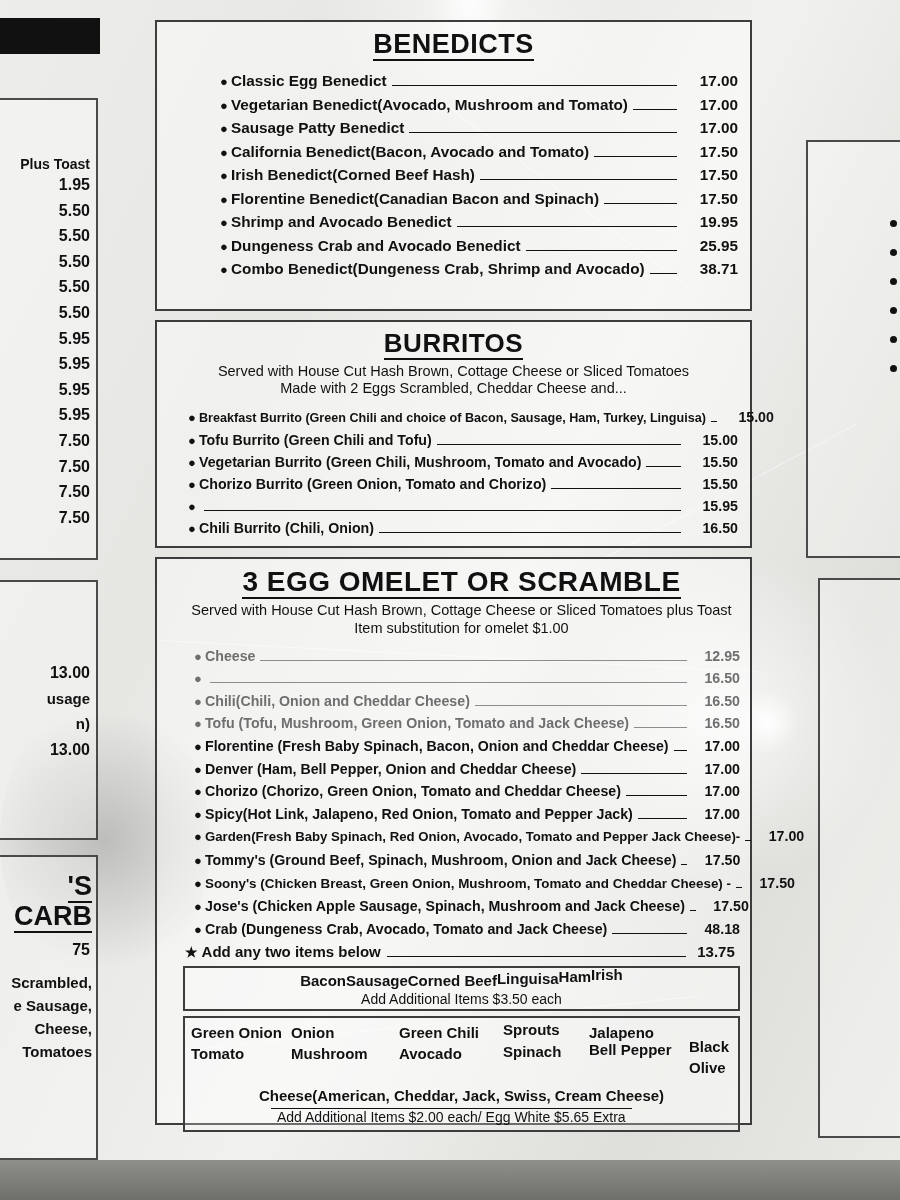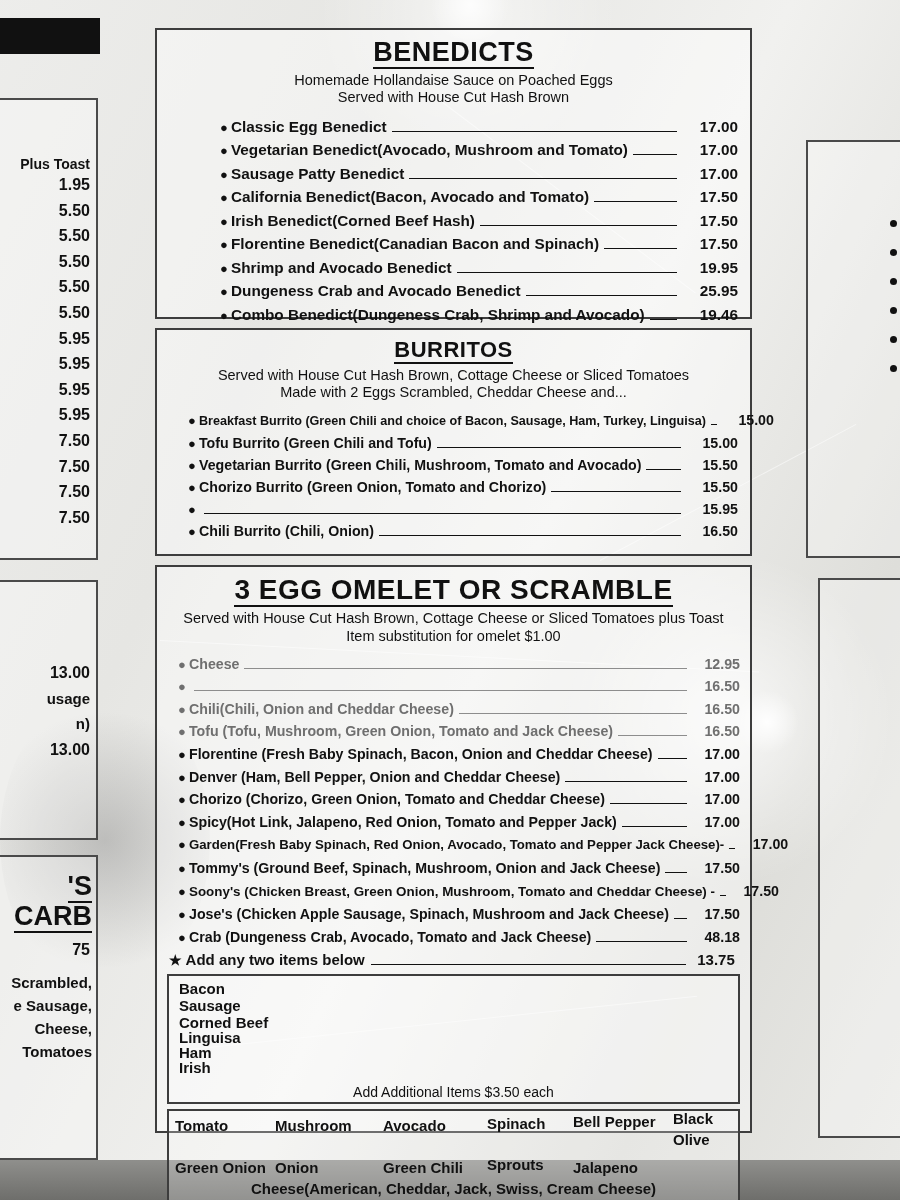--- a/index.html
+++ b/index.html
@@ -99,36 +99,35 @@
     left: 155px;
     top: 20px;
     width: 597px;
   }
   .section {
     border: 2px solid #3d3d3d;
     background: rgba(255,255,255,0.42);
     margin-bottom: 9px;
     padding: 8px 12px 12px 12px;
     box-sizing: border-box;
-    margin-top: 8px;
   }
   .sec-title {
     text-align: center;
     font-weight: bold;
     color: #111;
     letter-spacing: 0.5px;
     line-height: 1.05;
   }
   .sec-title .u {
     display: inline-block;
     border-bottom: 2px solid #111;
     padding-bottom: 1px;
   }
   .t-benedicts { font-size: 27px; }
-  .t-burritos  { font-size: 22px; }
+  .t-burritos  { font-size: 26px; }
   .t-omelet    { font-size: 28px; }
   .sec-sub {
     text-align: center;
     font-size: 14.5px;
     color: #111;
     line-height: 1.18;
     margin-top: 3px;
   }
   ul.items {
     list-style: none;
@@ -198,21 +197,20 @@
     padding: 4px 6px 2px 6px;
     background: rgba(255,255,255,0.25);
   }
   .meats {
     display: flex;
     justify-content: center;
     font-weight: bold;
     font-size: 15px;
     color: #111;
     padding: 0 4px;
-    flex-direction: column;
   }
   .meats span:nth-child(4) { position: relative; top: -2px; }
   .meats span:nth-child(5) { position: relative; top: -4px; }
   .meats span:nth-child(6) { position: relative; top: -6px; }
   .meats span:nth-child(7) { position: relative; top: -9px; }
   .note {
     text-align: center;
     font-size: 14px;
     color: #111;
     margin-top: 2px;
@@ -332,24 +330,20 @@
     <div class="bullet-dot" style="left:82px; top:223px;"></div>
   </div>
   <div class="right-card" style="left:818px; top:578px; width:150px; height:560px;"></div>
 
   <div id="center">
 
     <div class="section" style="height:291px;">
       <div class="sec-title t-benedicts">
         <span class="u">BENEDICTS</span>
       </div>
-      <div class="sec-sub">
-        <div>Homemade Hollandaise Sauce on Poached Eggs</div>
-        <div>Served with House Cut Hash Brown</div>
-      </div>
       <ul class="items" id="list-benedicts">
         <li>
             <span class="dot">●</span>
             <span class="nm">Classic Egg Benedict</span>
             <span class="lead"></span>
             <span class="pr">17.00</span>
           </li>
         <li>
             <span class="dot">●</span>
             <span class="nm">Vegetarian Benedict(Avocado, Mushroom and Tomato)</span>
@@ -389,21 +383,21 @@
         <li>
             <span class="dot">●</span>
             <span class="nm">Dungeness Crab and Avocado Benedict</span>
             <span class="lead"></span>
             <span class="pr">25.95</span>
           </li>
         <li>
             <span class="dot">●</span>
             <span class="nm">Combo Benedict(Dungeness Crab, Shrimp and Avocado)</span>
             <span class="lead"></span>
-            <span class="pr">19.46</span>
+            <span class="pr">38.71</span>
           </li>
       </ul>
     </div>
 
     <div class="section" style="height:228px;">
       <div class="sec-title t-burritos">
         <span class="u">BURRITOS</span>
       </div>
       <div class="sec-sub">
         <div>Served with House Cut Hash Brown, Cottage Cheese or Sliced Tomatoes</div>
@@ -441,21 +435,21 @@
           </li>
         <li>
             <span class="dot">●</span>
             <span class="nm">Chili Burrito (Chili, Onion)</span>
             <span class="lead"></span>
             <span class="pr">16.50</span>
           </li>
       </ul>
     </div>
 
-    <div class="section" style="height:568px; padding-left:10px; padding-right:10px;">
+    <div class="section" style="height:568px; padding-left:26px; padding-right:10px;">
       <div class="sec-title t-omelet">
         <span class="u">3 EGG OMELET OR SCRAMBLE</span>
       </div>
       <div class="sec-sub">
         <div>Served with House Cut Hash Brown, Cottage Cheese or Sliced Tomatoes plus Toast</div>
         <div>Item substitution for omelet $1.00</div>
       </div>
       <ul class="items" id="list-omelet">
         <li class="faded">
             <span class="dot">●</span>
@@ -550,35 +544,35 @@
           <span>Corned Beef</span>
           <span>Linguisa</span>
           <span>Ham</span>
           <span>Irish</span>
         </div>
         <div class="note">Add Additional Items $3.50 each</div>
       </div>
 
       <div class="boxgrid" style="padding-bottom:4px;">
         <div class="veg">
+          <div class="r r2">
+            <span class="c1">Green Onion</span>
+            <span class="c2">Onion</span>
+            <span class="c3">Green Chili</span>
+            <span class="c4">Sprouts</span>
+            <span class="c5">Jalapeno</span>
+          </div>
           <div class="r r1">
             <span class="c1">Tomato</span>
             <span class="c2">Mushroom</span>
             <span class="c3">Avocado</span>
             <span class="c4">Spinach</span>
             <span class="c5">Bell Pepper</span>
             <span class="c6">Black Olive</span>
           </div>
-          <div class="r r2">
-            <span class="c1">Green Onion</span>
-            <span class="c2">Onion</span>
-            <span class="c3">Green Chili</span>
-            <span class="c4">Sprouts</span>
-            <span class="c5">Jalapeno</span>
-          </div>
           <div class="full">Cheese(American, Cheddar, Jack, Swiss, Cream Cheese)</div>
         </div>
         <div class="note" style="border-top:1.5px solid #111; display:inline-block; margin-left:80px; padding:0 6px;">Add Additional Items $2.00 each/ Egg White $5.65 Extra</div>
       </div>
     </div>
 
   </div>
 </div>
 
 </body></html>

